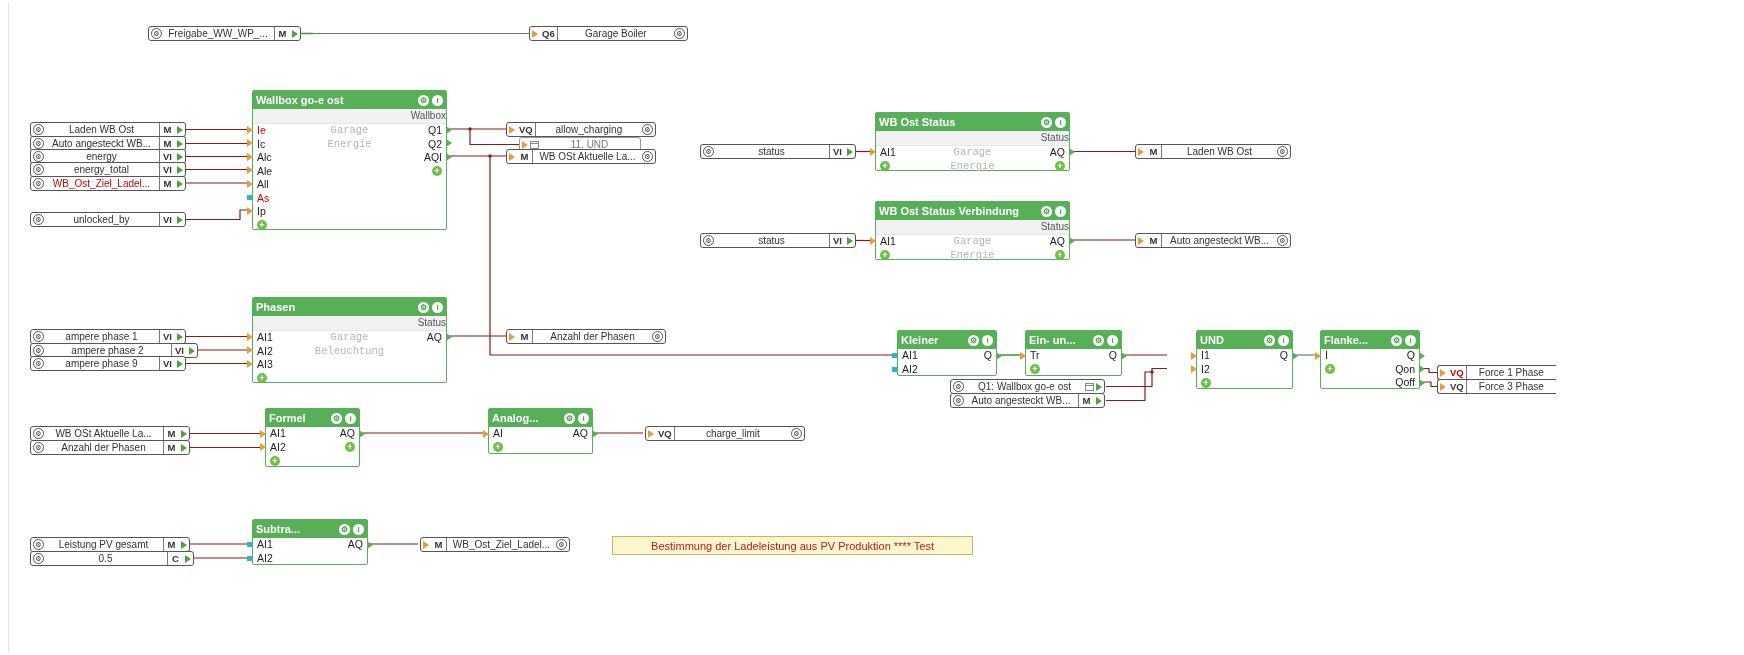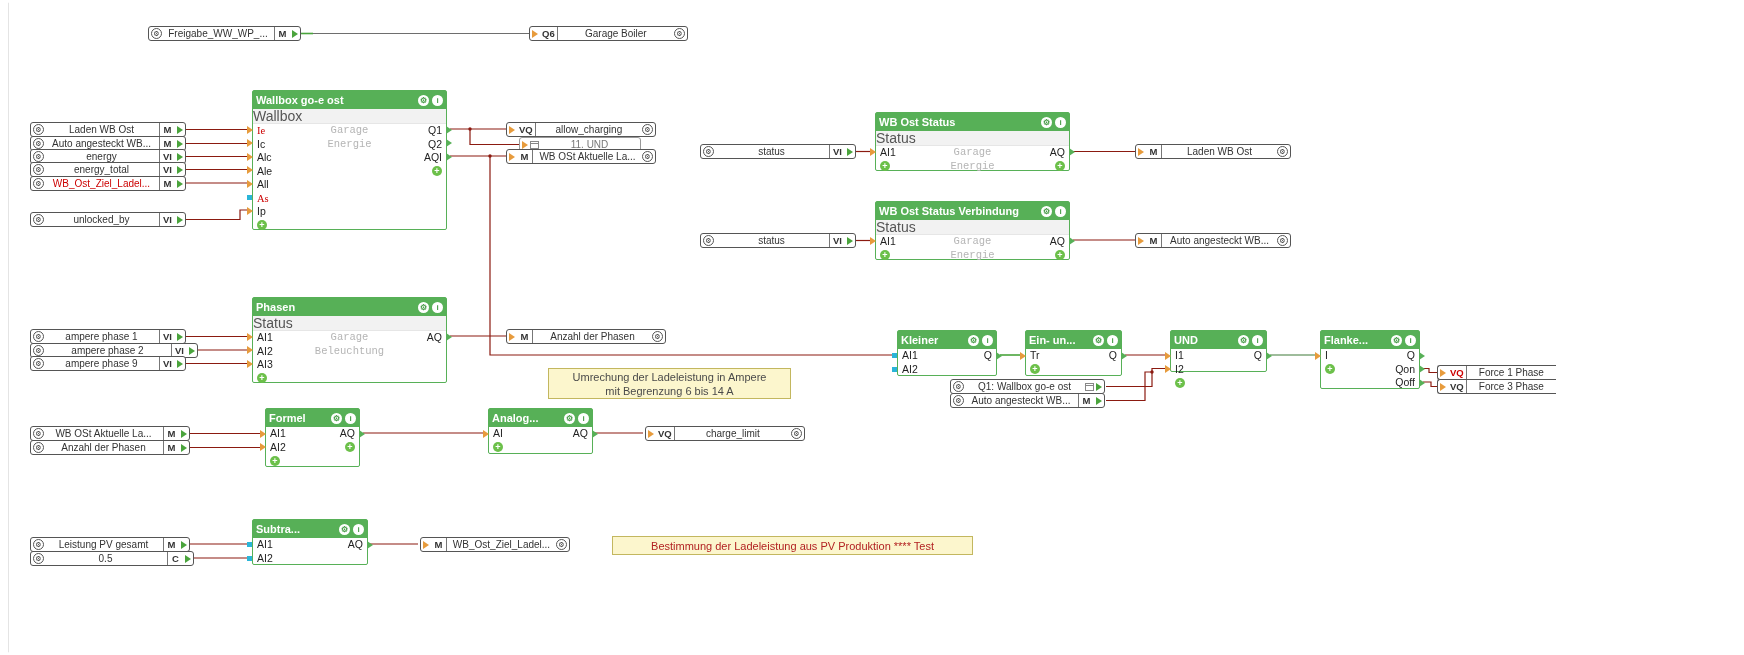--- a/index.html
+++ b/index.html
@@ -8,28 +8,28 @@
   .wires path{fill:none;stroke:#8b1a10;stroke-width:1.2;}
   .wires path.wg{stroke:#6e6e6e;}
   .wires path.wgr{stroke:#4aa43c;stroke-width:1.6;}
   .wires path.wdg{stroke:#3f7a38;}
 
   
   .block{position:absolute;background:#fff;border:1px solid #57b057;border-radius:2px;box-sizing:border-box;}
   .bh{height:18px;background:#57b057;color:#fff;font-size:11px;font-weight:bold;display:flex;align-items:center;padding:0 3px;gap:3px;box-sizing:border-box;}
   .bt{flex:1;white-space:nowrap;overflow:hidden;}
   .hic{flex:none;width:11px;height:11px;border-radius:50%;background:#fff;color:#4a9e4a;font-size:8px;line-height:11px;text-align:center;font-weight:bold;}
-  .btype{height:14px;line-height:14px;text-align:left;font-size:14px;color:#555;background:#f2f2f2;border-bottom:1px solid #e6e6e6;}
+  .btype{height:14px;line-height:14px;text-align:right;font-size:10px;color:#555;background:#f2f2f2;border-bottom:1px solid #e6e6e6;}
   .bbody{position:relative;font-size:10.5px;}
   .bcenter{position:absolute;left:0;right:0;top:0;text-align:center;color:#b5b5b5;pointer-events:none;font-family:Liberation Mono, monospace;}
   .bcenter div{height:13.5px;line-height:13.5px;}
   .bleft{position:absolute;left:4px;top:0;}
   .bright{position:absolute;right:4px;top:0;text-align:right;}
   .iorow{height:13.5px;line-height:13.5px;color:#222;white-space:nowrap;}
-  .iorow.red{color:#cc0000;font-family:Liberation Serif, serif;}
+  .iorow.red{color:#cc0000;}
   .plusrow{height:13.5px;display:flex;align-items:center;}
   .plusrow.pr{justify-content:flex-end;}
   .plus{width:10px;height:10px;border-radius:50%;background:#6cc04a;color:#fff;font-size:9px;line-height:10px;text-align:center;font-weight:bold;}
   .pin{position:absolute;}
   .pin-in{left:-6px;width:0;height:0;border-top:4px solid transparent;border-bottom:4px solid transparent;border-left:6px solid #e79b3c;}
   .pin-out{right:-6px;width:0;height:0;border-top:4px solid transparent;border-bottom:4px solid transparent;border-left:6px solid #57b057;}
   .pin-ana{left:-6px;width:5px;height:5px;background:#2ab5d8;}
 
   
   .chip{position:absolute;height:15px;background:#fff;border:1px solid #555;border-radius:3px;display:flex;align-items:center;font-size:10px;color:#333;box-sizing:border-box;padding:0 2px;gap:2px;}
@@ -382,21 +382,21 @@
           </div>
       </div>
       <div class="bright">
         <div class="iorow">Q</div>
       </div>
     </div>
     <i class="pin pin-in" style="top:20.75px"></i>
     <i class="pin pin-out" style="top:20.75px"></i>
   </div>
 
-  <div class="block" style="left:1170px;top:330px;width:97px;height:42px">
+  <div class="block" style="left:1196px;top:330px;width:97px;height:59px">
     <div class="bh">
       <span class="bt">UND</span>
       <span class="hic">⚙</span>
       <span class="hic">i</span>
     </div>
     <div class="bbody">
       <div class="bleft">
         <div class="iorow">I1</div>
         <div class="iorow">I2</div>
         <div class="plusrow">
@@ -557,21 +557,17 @@
     <span class="cbadge">C</span>
     <span class="nub green"></span>
   </div>
   <div class="chip out" style="left:420px;top:537px;width:150px">
     <span class="nub orange"></span>
     <span class="cbadge">M</span>
     <span class="clabel">WB_Ost_Ziel_Ladel...</span>
     <span class="cgear">⚙</span>
   </div>
 
-  <div class="note" style="left:548px;top:368px;width:243px;height:31px">
-    <div>Umrechung der Ladeleistung in Ampere</div>
-    <div>mit Begrenzung  6 bis 14 A</div>
-  </div>
   <div class="note note2" style="left:612px;top:536px;width:361px;height:19px">
     <div>Bestimmung der Ladeleistung aus PV Produktion  **** Test</div>
   </div>
 
 </div>
 
 </body></html>

